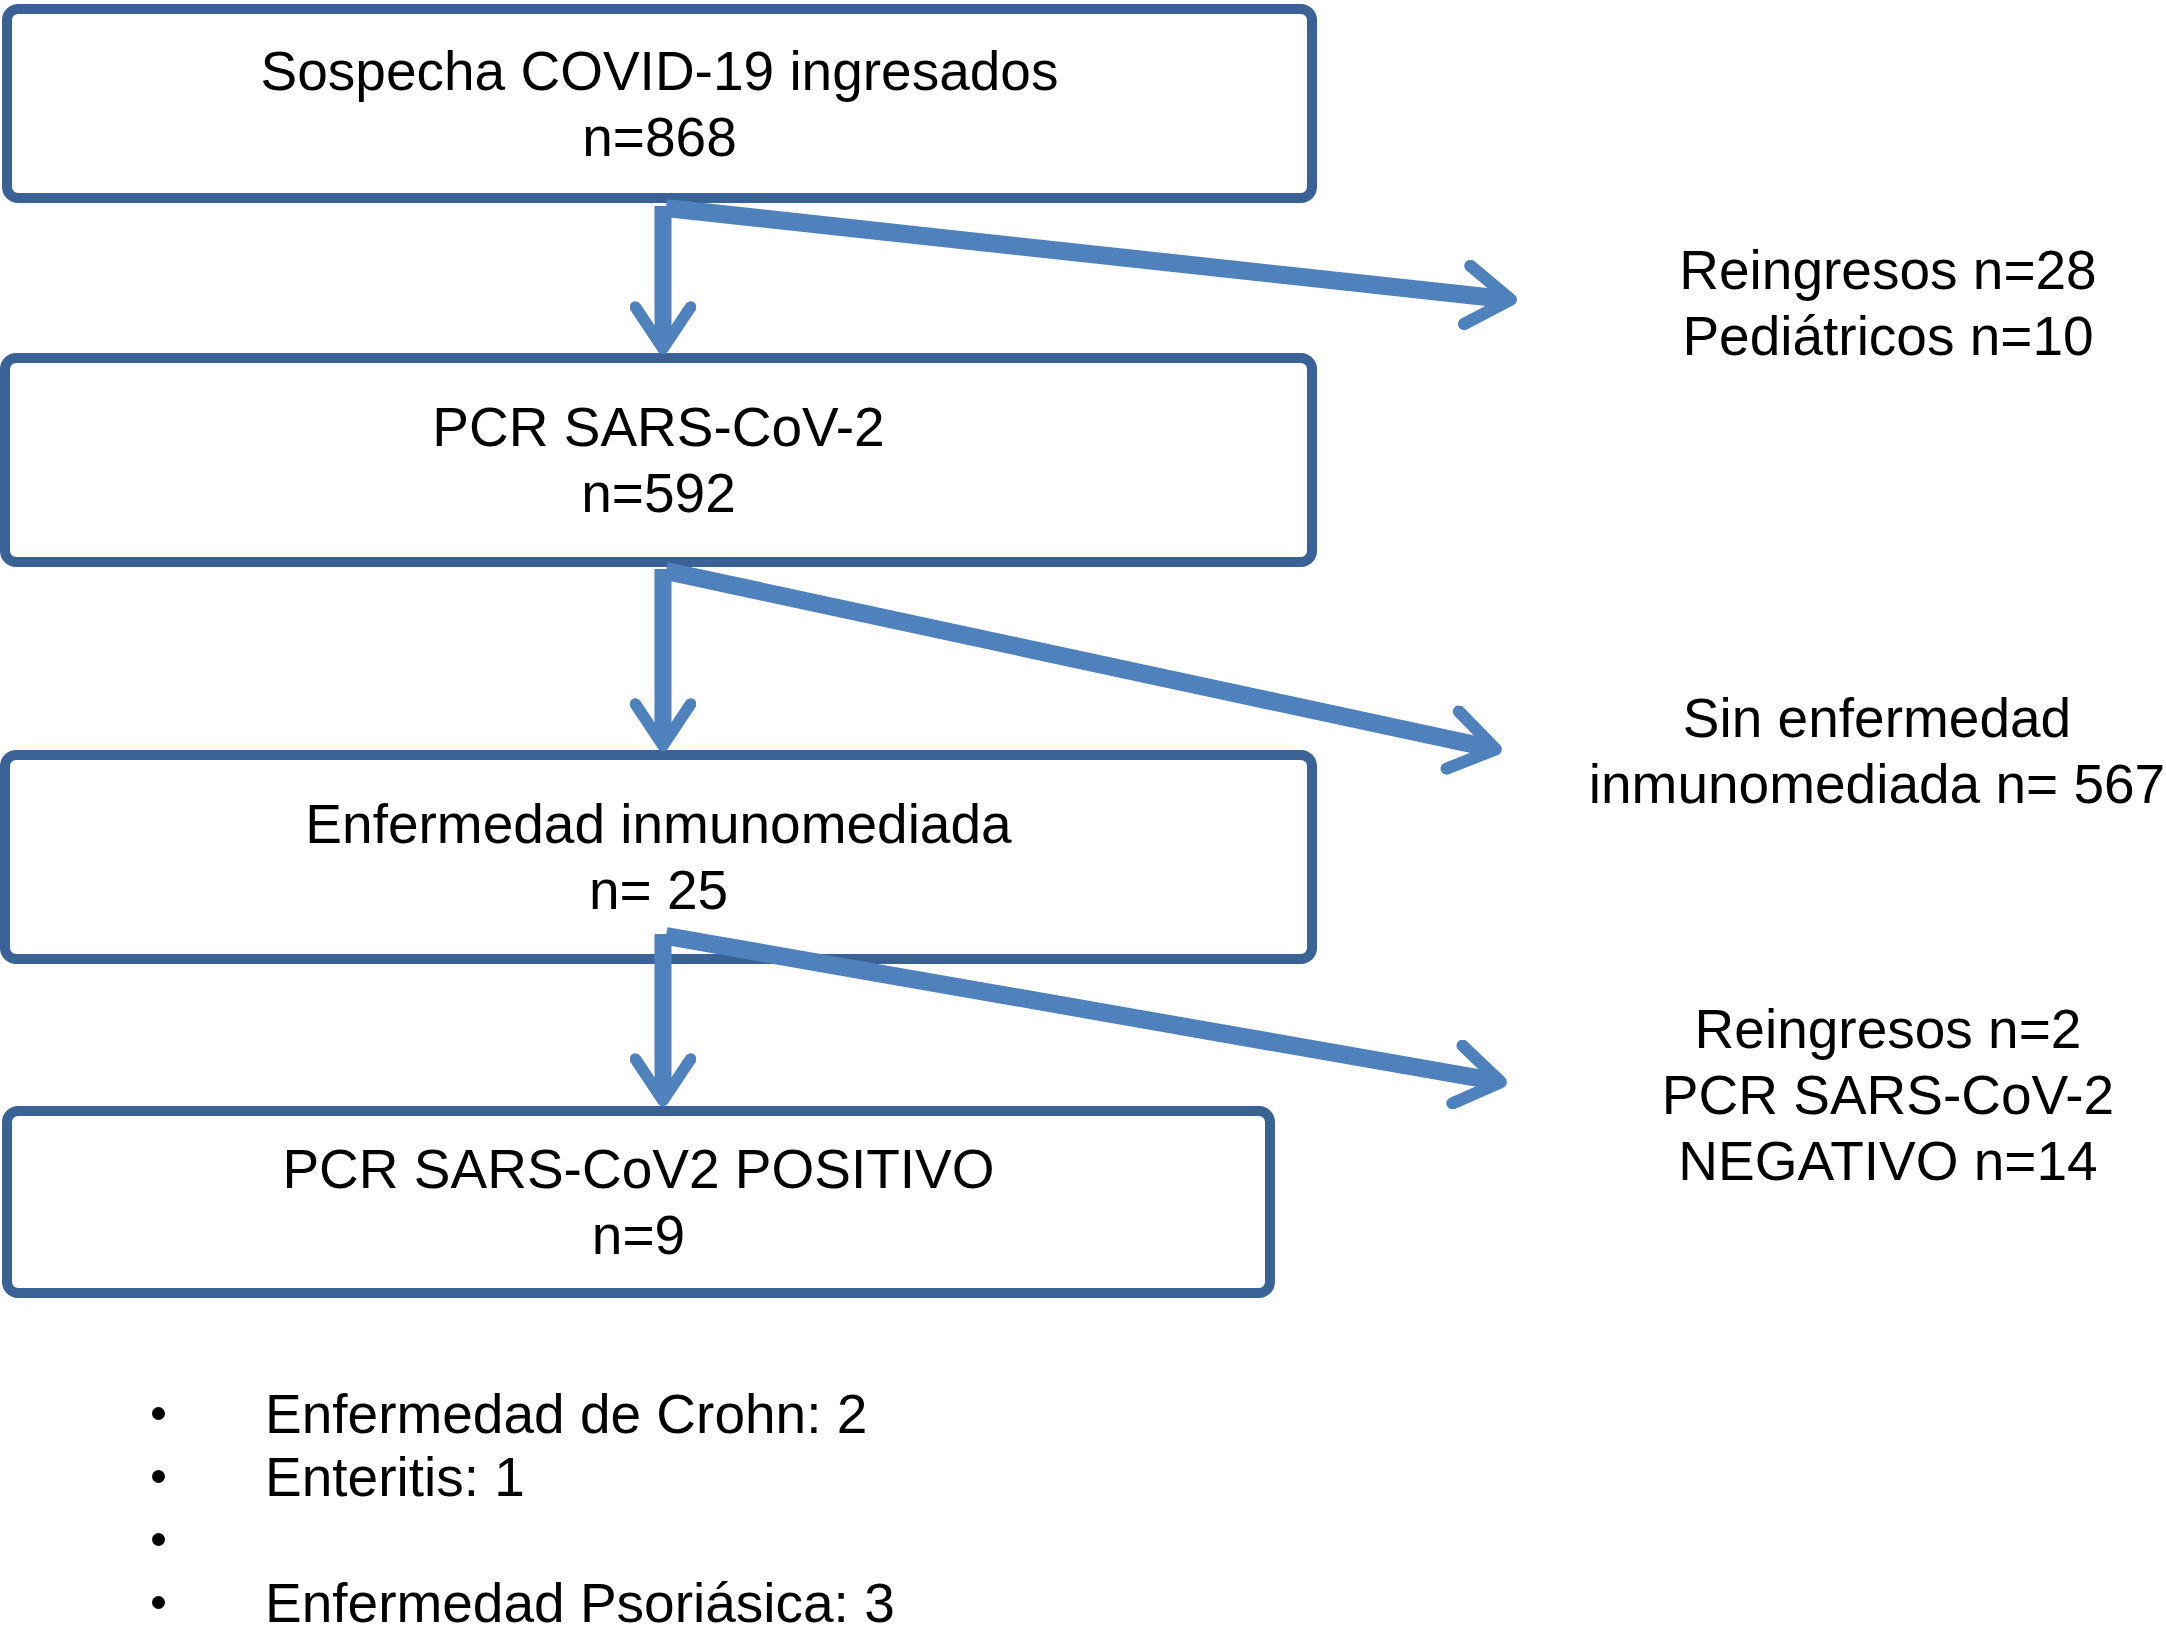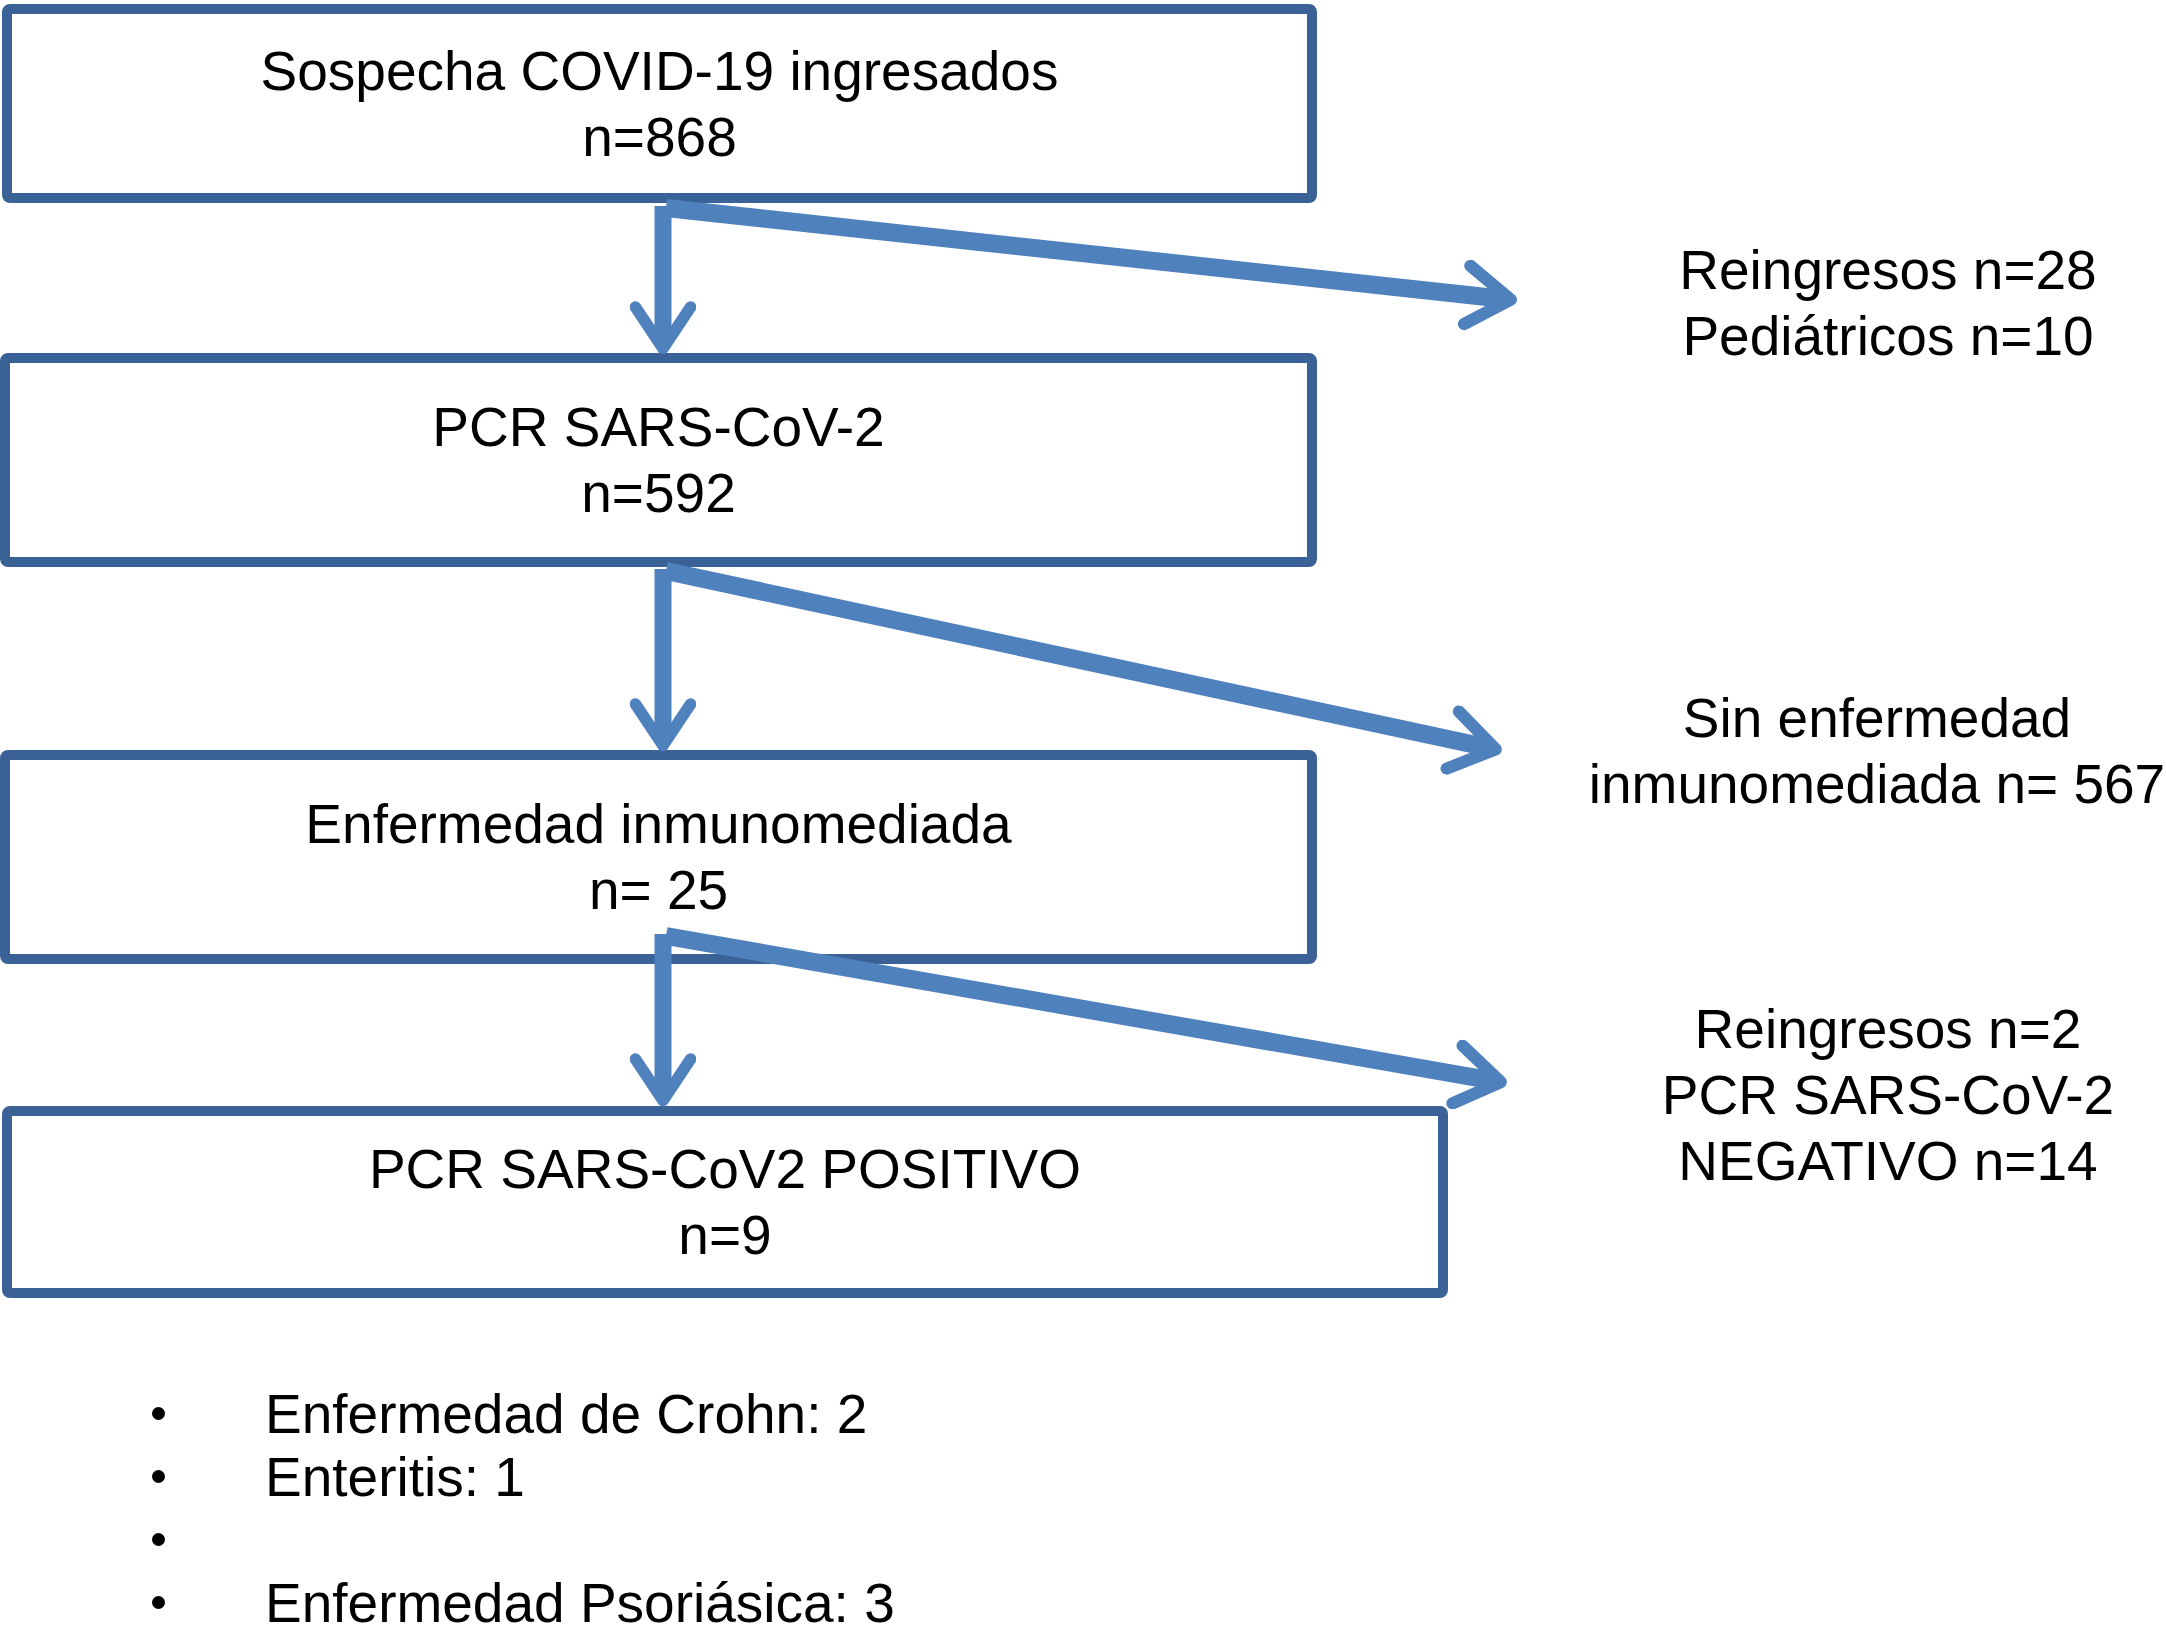--- a/index.html
+++ b/index.html
@@ -24,35 +24,35 @@
   .arrows {
     position: absolute;
     left: 0; top: 0;
     width: 2166px;
     height: 1642px;
     pointer-events: none;
   }
   .flow-box {
     position: absolute;
     border: 10px solid var(--box-border);
-    border-radius: 8px;
+    border-radius: 16px;
     background: var(--bg);
     display: flex;
     flex-direction: column;
     justify-content: center;
     align-items: center;
     text-align: center;
     font-size: 55px;
     line-height: 66px;
     white-space: nowrap;
   }
   #box1 { left: 2px;  top: 4px;    width: 1315px; height: 199px; }
   #box2 { left: 0px;  top: 353px;  width: 1317px; height: 214px; }
   #box3 { left: 0px;  top: 750px;  width: 1317px; height: 214px; }
-  #box4 { left: 2px;  top: 1106px; width: 1446px; height: 192px; }
+  #box4 { left: 2px;  top: 1106px; width: 1273px; height: 192px; }
   .side-note {
     position: absolute;
     width: 600px;
     text-align: center;
     font-size: 55px;
     line-height: 66px;
     white-space: nowrap;
   }
   #note1 { left: 1588px; top: 237px; }
   #note2 { left: 1577px; top: 685px; }

